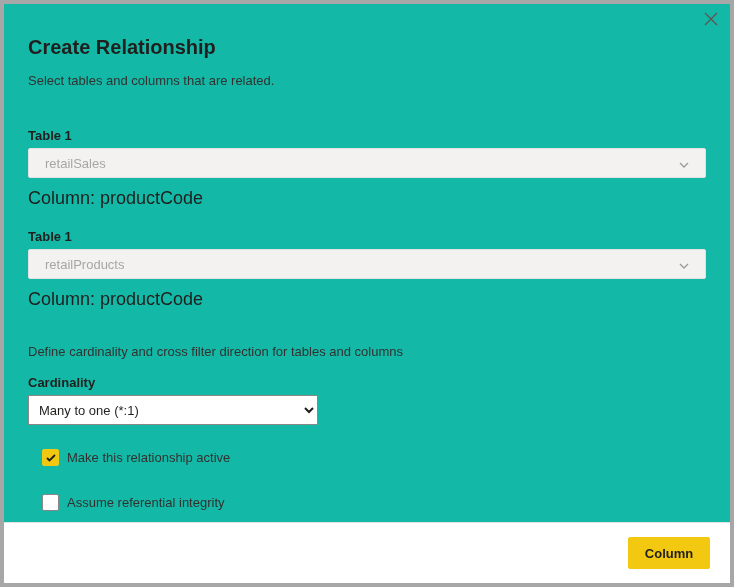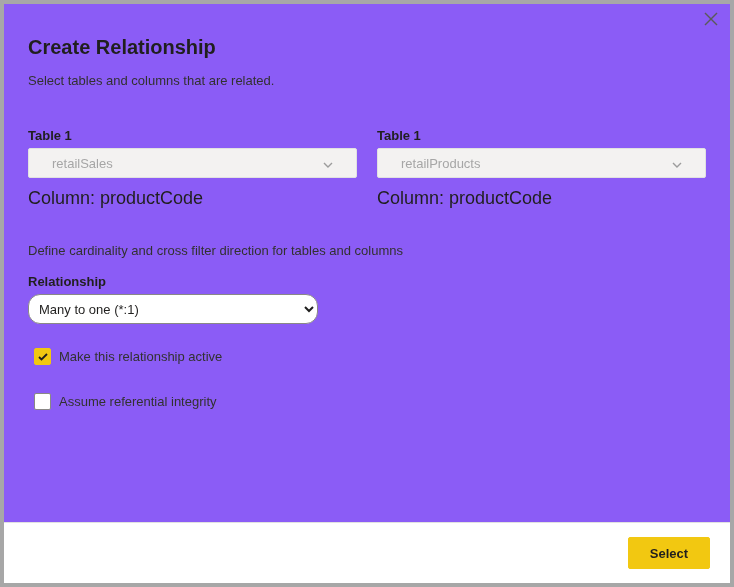--- a/index.html
+++ b/index.html
@@ -7,21 +7,21 @@
     margin: 0; padding: 0;
     width: 734px; height: 587px;
     font-family: "Segoe UI", Arial, sans-serif;
     font-size: 13px;
     color: #323130;
     background: #fff;
   }
   .frame {
     width: 734px; height: 587px;
     border: 4px solid #a7a7a7;
-    background: #8b5cf6;
+    background: #14b8a6;
     position: relative;
     display: flex;
     flex-direction: column;
   }
   .close-btn {
     position: absolute;
     top: 8px; right: 10px;
     width: 18px; height: 18px;
     cursor: pointer;
     color: #5a5a5a;
@@ -39,38 +39,39 @@
     color: #201f1e;
   }
   .subtitle {
     font-size: 13px;
     color: #323130;
     margin-bottom: 40px;
   }
   .two-col {
     display: flex;
     gap: 20px;
+    flex-direction: column;
   }
   .col {
     flex: 1 1 0;
     min-width: 0;
   }
   .field-label {
     font-size: 13px;
     font-weight: 600;
     color: #201f1e;
     margin-bottom: 5px;
   }
   .disabled-select {
     width: 100%;
     height: 30px;
     background: #f3f2f1;
     border: 1px solid #e1e1e1;
     color: #a6a6a6;
-    padding: 0 23px;
+    padding: 0 16px;
     display: flex;
     align-items: center;
     justify-content: space-between;
     font-size: 13px;
     border-radius: 2px;
   }
   .disabled-select .chev { color:#9c9c9c; }
   .column-line {
     margin-top: 10px;
     font-size: 18px;
@@ -88,28 +89,28 @@
   }
   .row2 .col { flex: 0 0 290px; }
   select.native {
     width: 100%;
     height: 30px;
     border: 1px solid #8a8886;
     background: #fff;
     font-size: 13px;
     padding: 0 6px;
     color: #201f1e;
-    border-radius: 12px;
+    border-radius: 0;
   }
   .check-row {
     display: flex;
     align-items: center;
     gap: 8px;
     margin-top: 24px;
-    margin-left: 6px;
+    margin-left: 14px;
     font-size: 13px;
   }
   .cbox {
     width: 17px; height: 17px;
     border: 1px solid #8a8886;
     background: #fff;
     display: inline-flex;
     align-items: center; justify-content: center;
     cursor: pointer;
     border-radius: 2px;
@@ -196,21 +197,21 @@
         <div class="column-line">
           <span>Column: </span><span>productCode</span>
         </div>
       </div>
     </div>
 
     <div class="section-text">Define cardinality and cross filter direction for tables and columns</div>
 
     <div class="row2">
       <div class="col">
-        <div class="field-label">Relationship</div>
+        <div class="field-label">Cardinality</div>
         <select class="native">
           <option>Many to one (*:1)</option>
         </select>
       </div>
     </div>
 
     <div class="check-row">
       <span class="cbox checked">
         <svg viewBox="0 0 12 12">
             <path d="M2 6l2.5 2.5L10 3" fill="none" stroke="#201f1e" stroke-width="1.8"></path>
@@ -222,16 +223,16 @@
     <div class="check-row" style="margin-top:28px;align-items:center;">
       <span class="cbox">
         
       </span>
       <span>Assume referential integrity</span>
     </div>
 
   </div>
 
   <div class="footer">
-    <div class="btn btn-primary">Select</div>
+    <div class="btn btn-primary">Column</div>
   </div>
 
 </div>
 
 </body></html>

